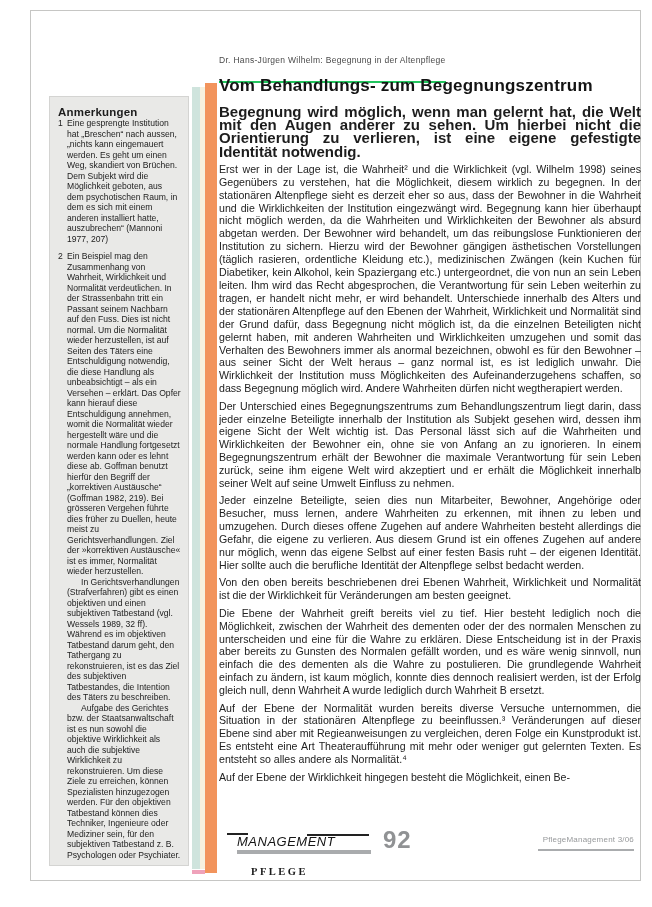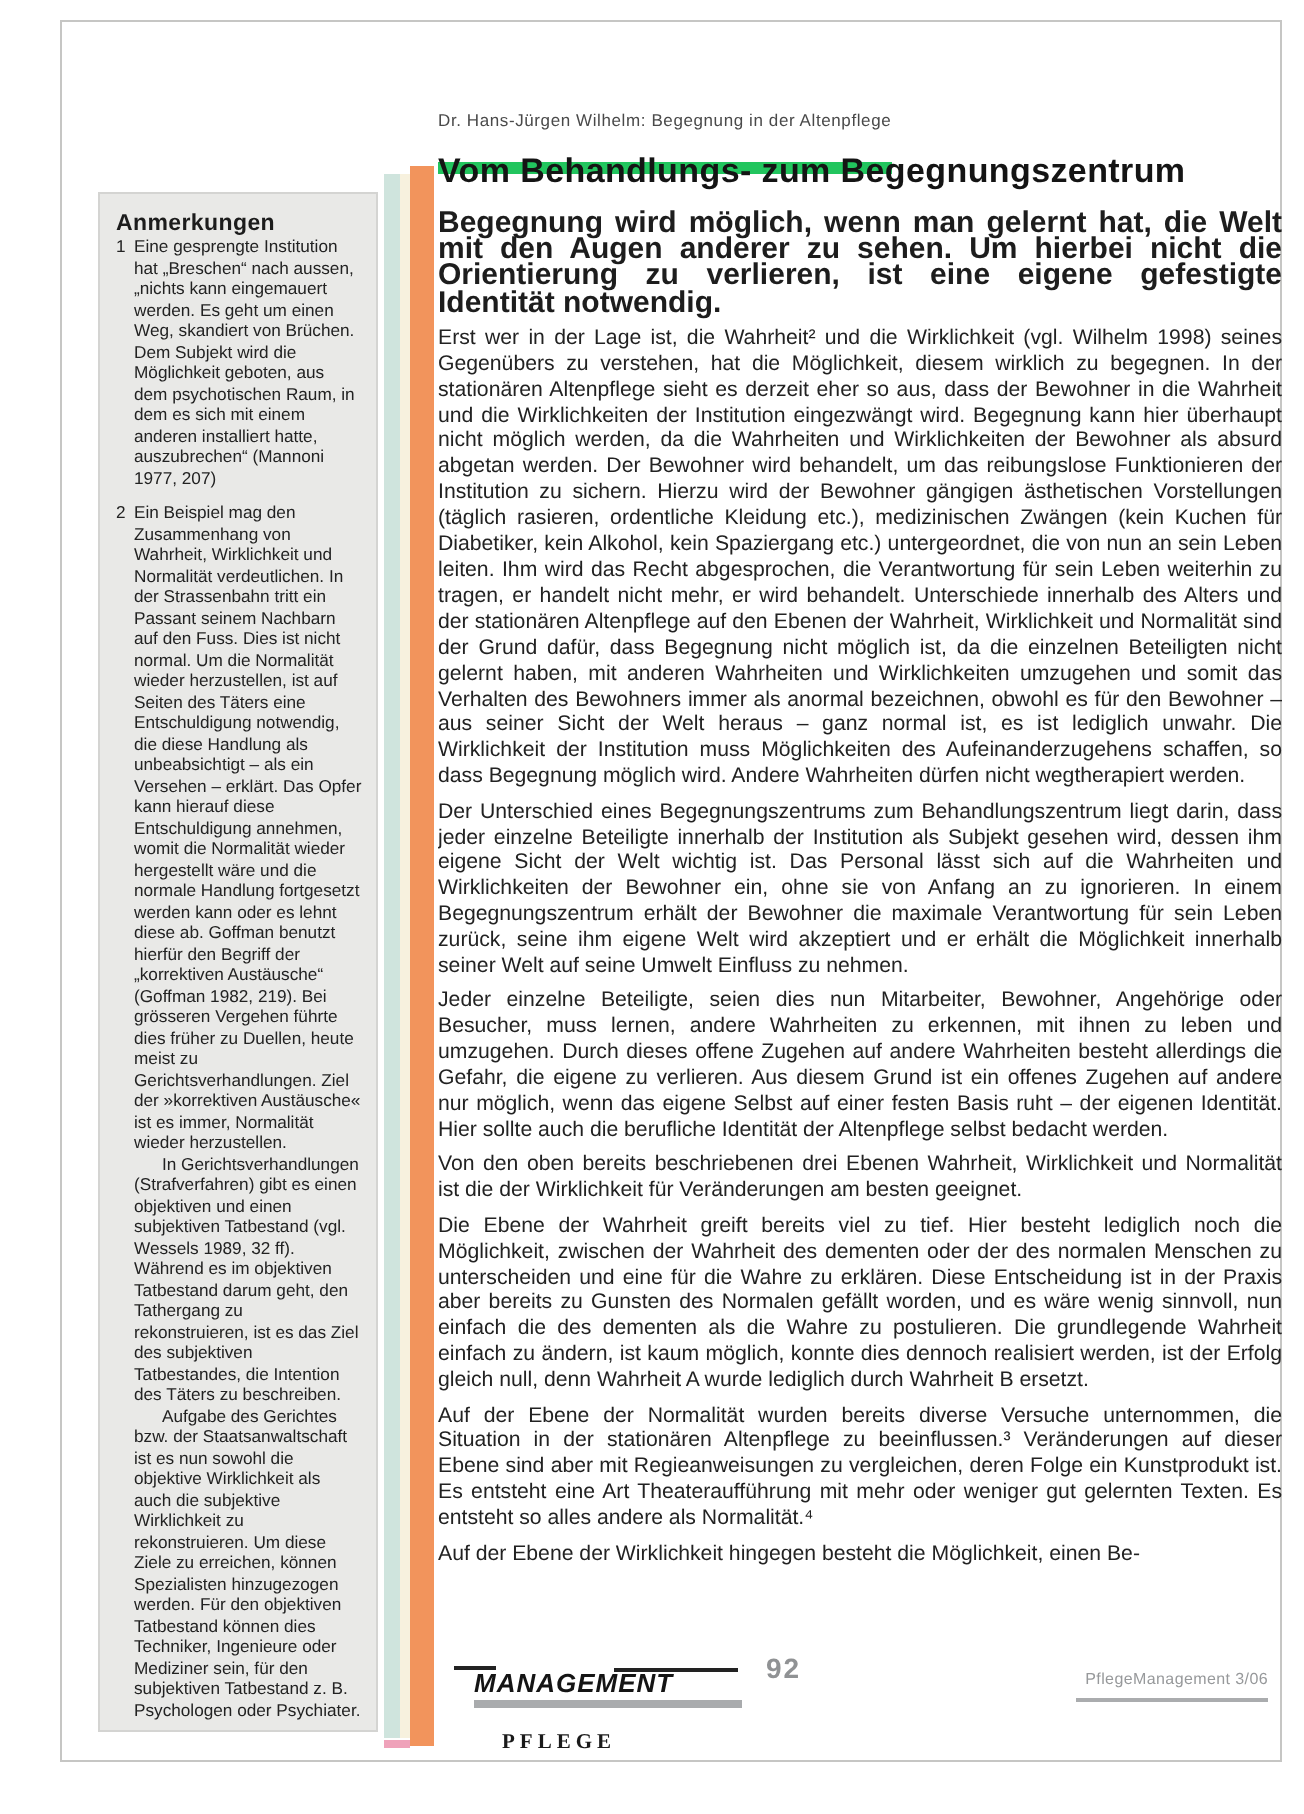--- a/index.html
+++ b/index.html
@@ -29,21 +29,21 @@
     box-sizing: border-box;
   }
   
   .byline {
     position: absolute;
     left: 188px;
     top: 44px;
     font-size: 8.5px;
     letter-spacing: 0.3px;
     color: #4a4a4a;
-    border-bottom: 6px solid #22c55e;
+    border-bottom: 2px solid #22c55e;
     padding-bottom: 16px;
     display: inline-block;
     white-space: nowrap;
   }
   
   .stripe { position: absolute; }
   .stripe-teal   { left: 161px; top: 76px; width: 8px;  height: 782px; background: #cfe4dd; }
   .stripe-cream  { left: 169px; top: 76px; width: 5px;  height: 782px; background: #f7f1de; }
   .stripe-orange { left: 174px; top: 72px; width: 12px; height: 790px; background: #f2945c; }
   .stripe-pink   { left: 161px; top: 859px; width: 13px; height: 4px;  background: #efa2ba; }
@@ -132,32 +132,32 @@
     letter-spacing: 2.5px;
     color: #1a1a1a;
     margin-top: 43px;
   }
   .logo-line-left  { position: absolute; left: 0;  top: 10px; width: 21px; height: 2px;   background: #222; }
   .logo-line-right { position: absolute; left: 80px; top: 11px; width: 62px; height: 1.5px; background: #222; }
   .logo-management {
     position: absolute;
     left: 10px;
     top: 11px;
-    font-weight: bold;
+    font-weight: normal;
     font-style: italic;
     font-size: 13px;
     letter-spacing: 0.5px;
     color: #141414;
   }
   .logo-bar { position: absolute; left: 10px; top: 27px; width: 134px; height: 4px; background: #a9abad; }
   .page-number {
     position: absolute;
     left: 352px;
     top: 815px;
-    font-size: 14px;
+    font-size: 24px;
     font-weight: bold;
     letter-spacing: 1px;
     color: #909294;
   }
   .footer-issue {
     position: absolute;
     right: 6px;
     top: 824px;
     width: 140px;
     text-align: right;

